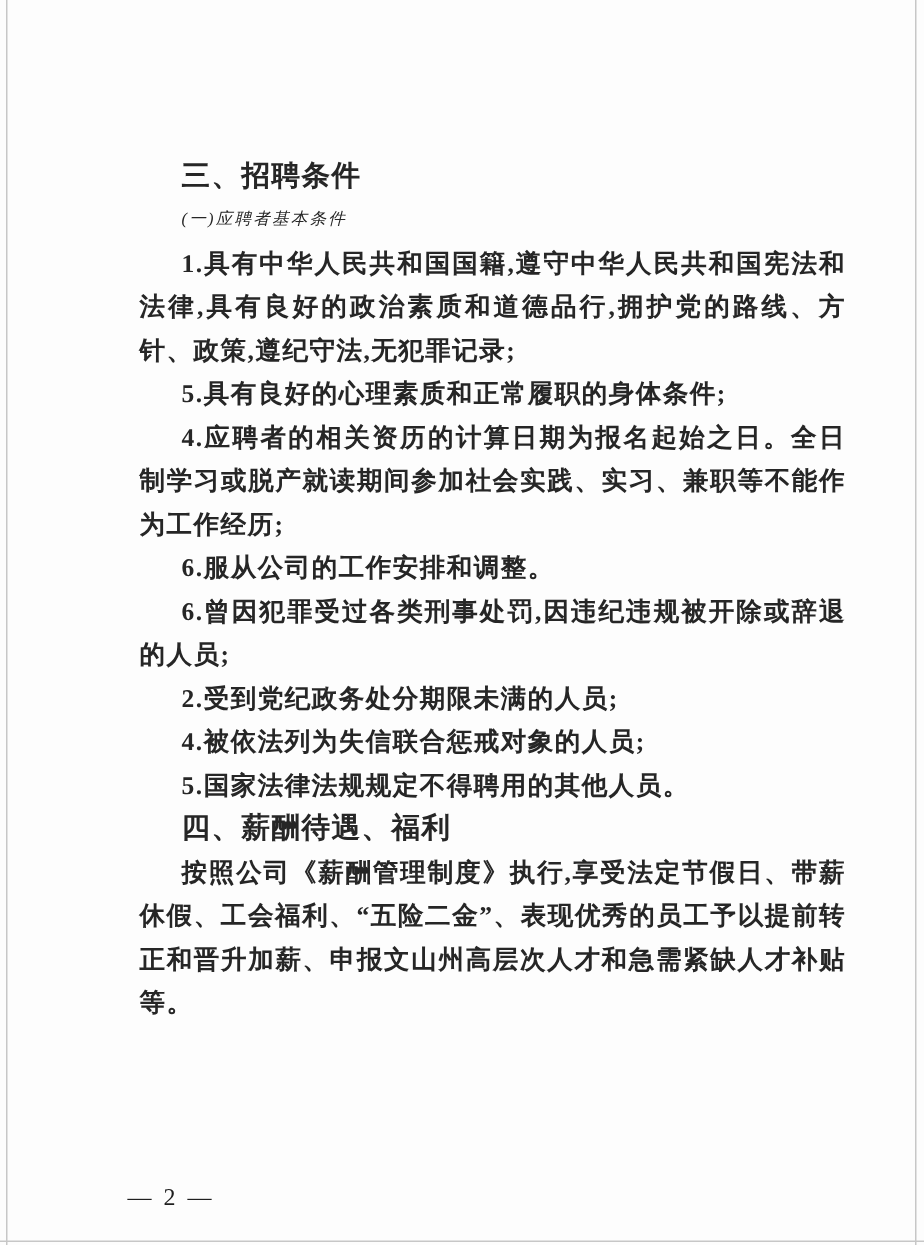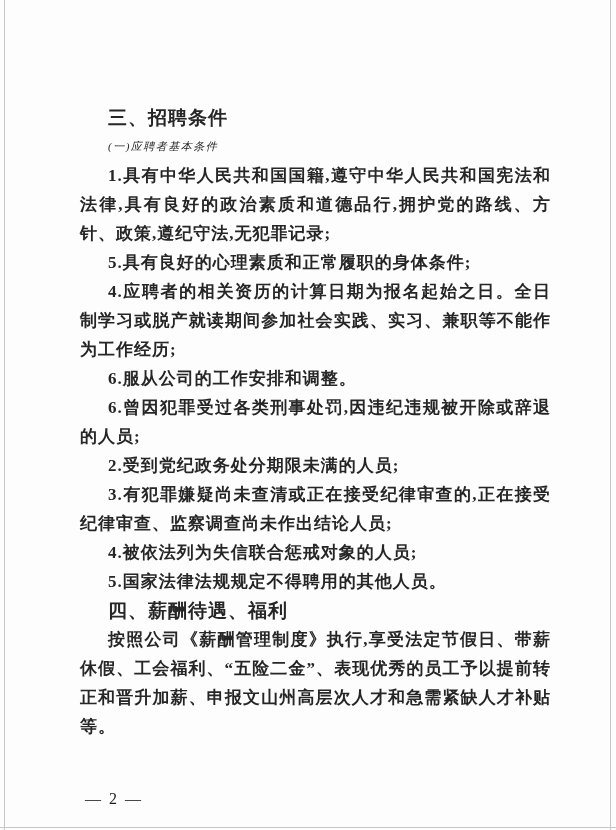--- a/index.html
+++ b/index.html
@@ -17,21 +17,21 @@
     color: #262626;
   }
   
   .edge { position: absolute; background: #c7c7c7; }
   .edge-left   { left: 4px;  top: 0; width: 1px; height: 830px; }
   .edge-right  { left: 610px; top: 0; width: 1px; height: 830px; }
   .edge-bottom { left: 0; top: 827px; width: 616px; height: 1px; }
 
   .content {
     position: absolute;
-    left: 80px;
+    left: 93px;
     top: 103px;
     width: 471px;
     font-size: 17px;
     line-height: 29px;
     text-align: justify;
     letter-spacing: 1px;
   }
   .heading {
     font-family: "Liberation Sans", sans-serif;
     font-weight: bold;
@@ -70,21 +70,20 @@
 
   <div class="content">
     <div class="heading">三、招聘条件</div>
     <div class="subheading">(一)应聘者基本条件</div>
     <div class="para">1.具有中华人民共和国国籍,遵守中华人民共和国宪法和法律,具有良好的政治素质和道德品行,拥护党的路线、方针、政策,遵纪守法,无犯罪记录;</div>
     <div class="para">5.具有良好的心理素质和正常履职的身体条件;</div>
     <div class="para">4.应聘者的相关资历的计算日期为报名起始之日。全日制学习或脱产就读期间参加社会实践、实习、兼职等不能作为工作经历;</div>
     <div class="para">6.服从公司的工作安排和调整。</div>
     <div class="para">6.曾因犯罪受过各类刑事处罚,因违纪违规被开除或辞退的人员;</div>
     <div class="para">2.受到党纪政务处分期限未满的人员;</div>
-    <div class="para">3.有犯罪嫌疑尚未查清或正在接受纪律审查的,正在接受纪律审查、监察调查尚未作出结论人员;</div>
     <div class="para">4.被依法列为失信联合惩戒对象的人员;</div>
     <div class="para">5.国家法律法规规定不得聘用的其他人员。</div>
     <div class="heading">四、薪酬待遇、福利</div>
     <div class="para">按照公司《薪酬管理制度》执行,享受法定节假日、带薪休假、工会福利、“五险二金”、表现优秀的员工予以提前转正和晋升加薪、申报文山州高层次人才和急需紧缺人才补贴等。</div>
   </div>
 
   <div class="page-number">— 2 —</div>
 </div>
 
 </body></html>

